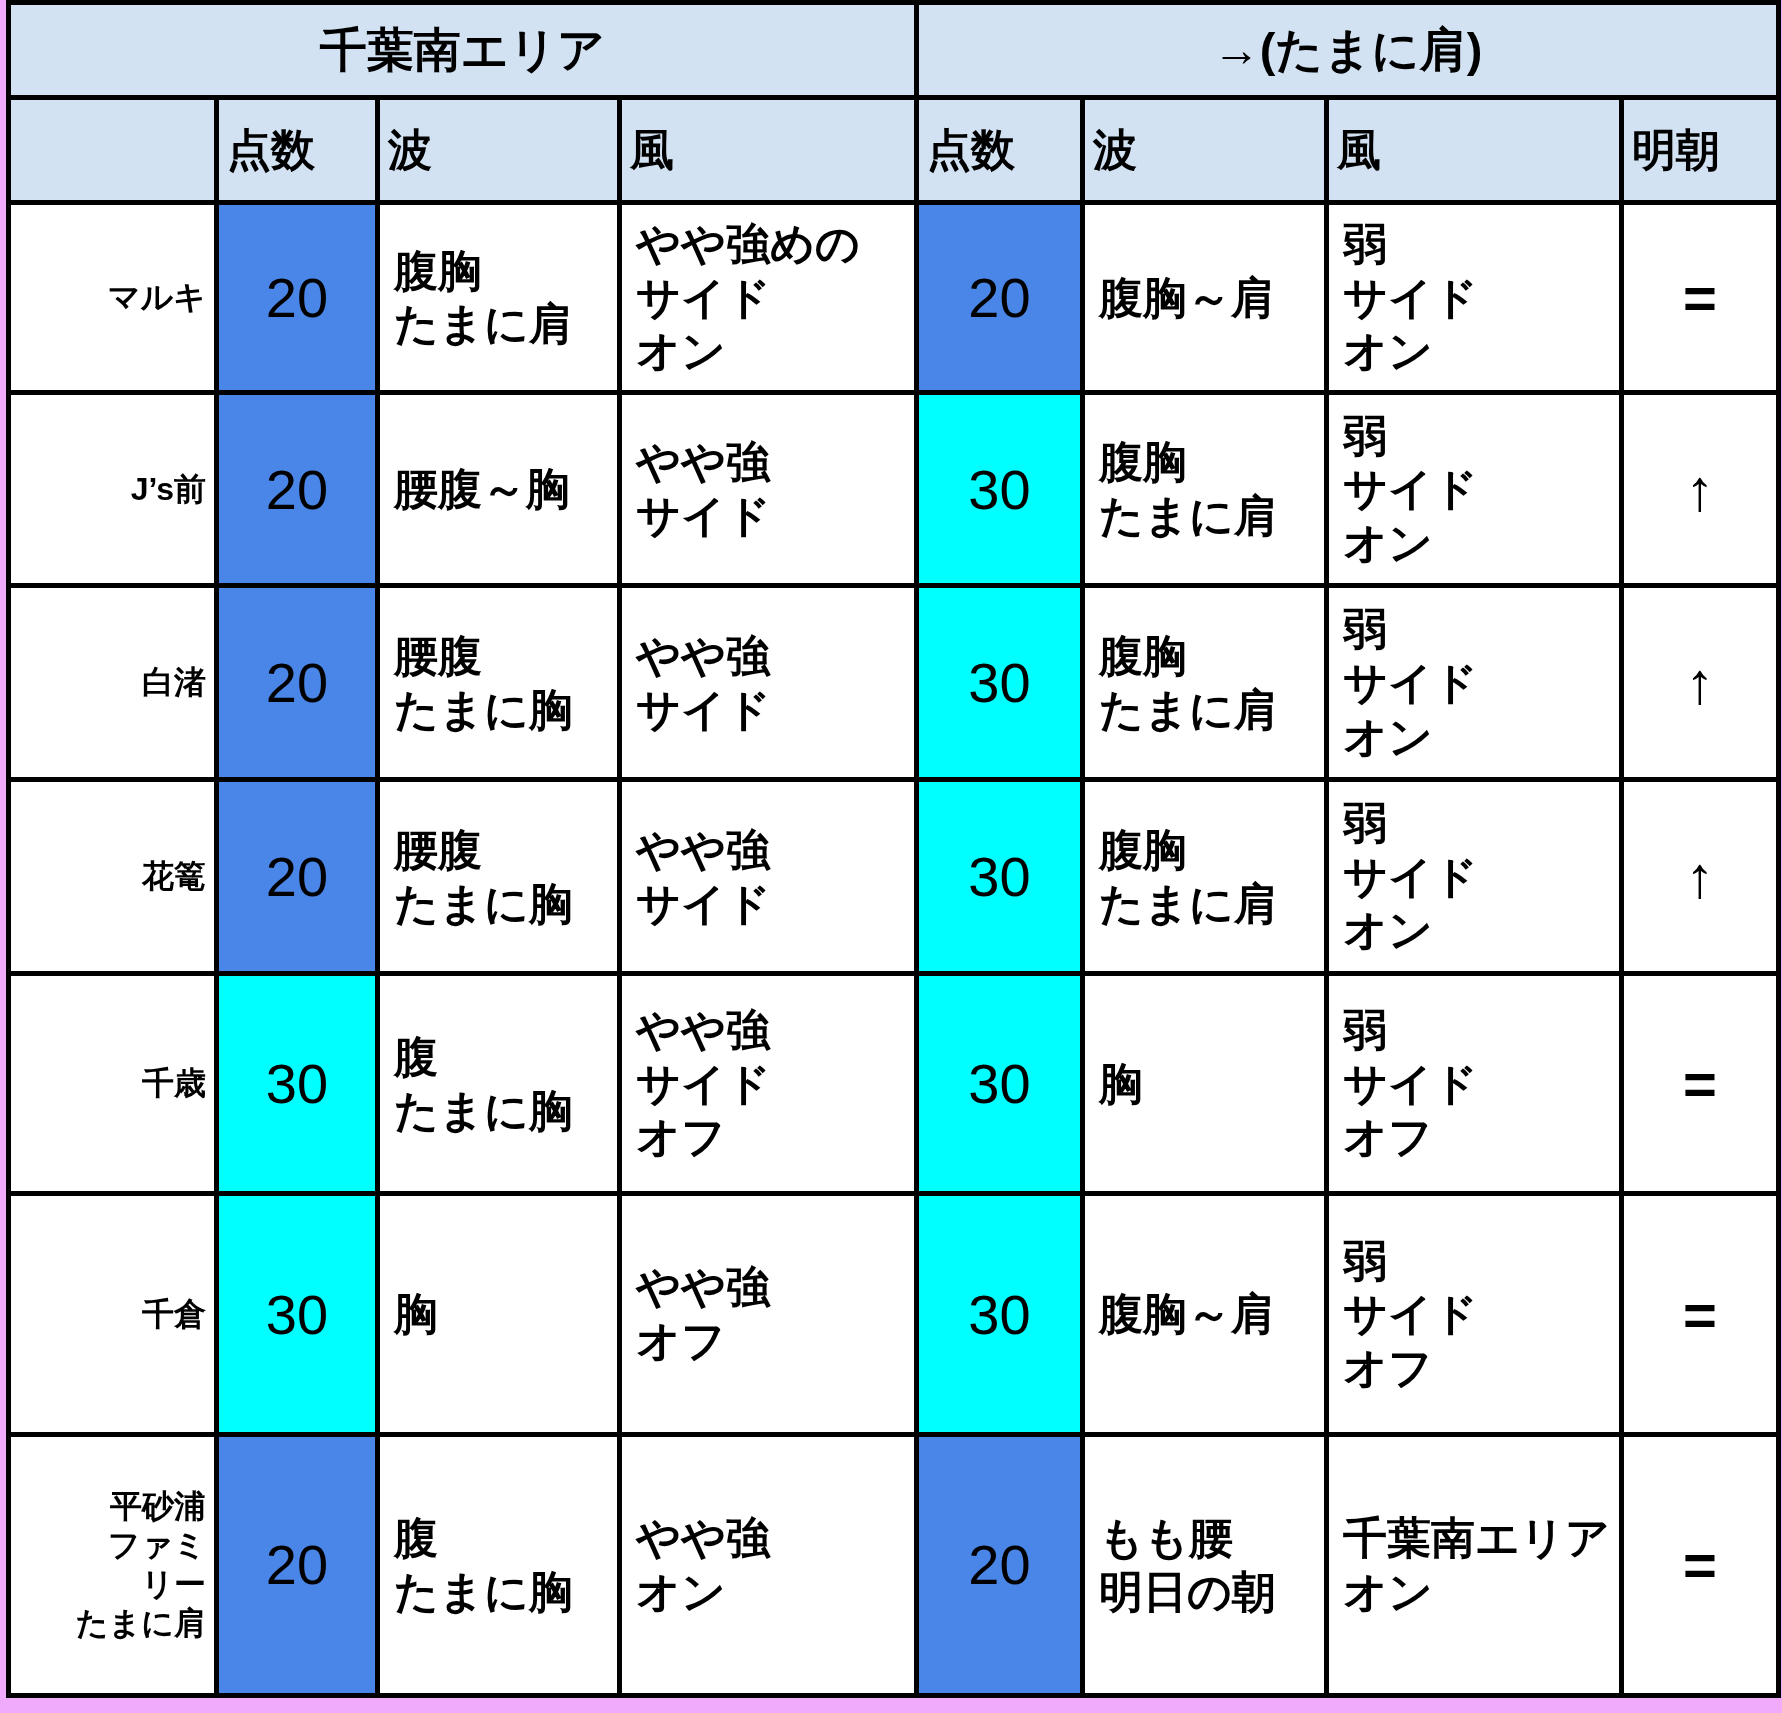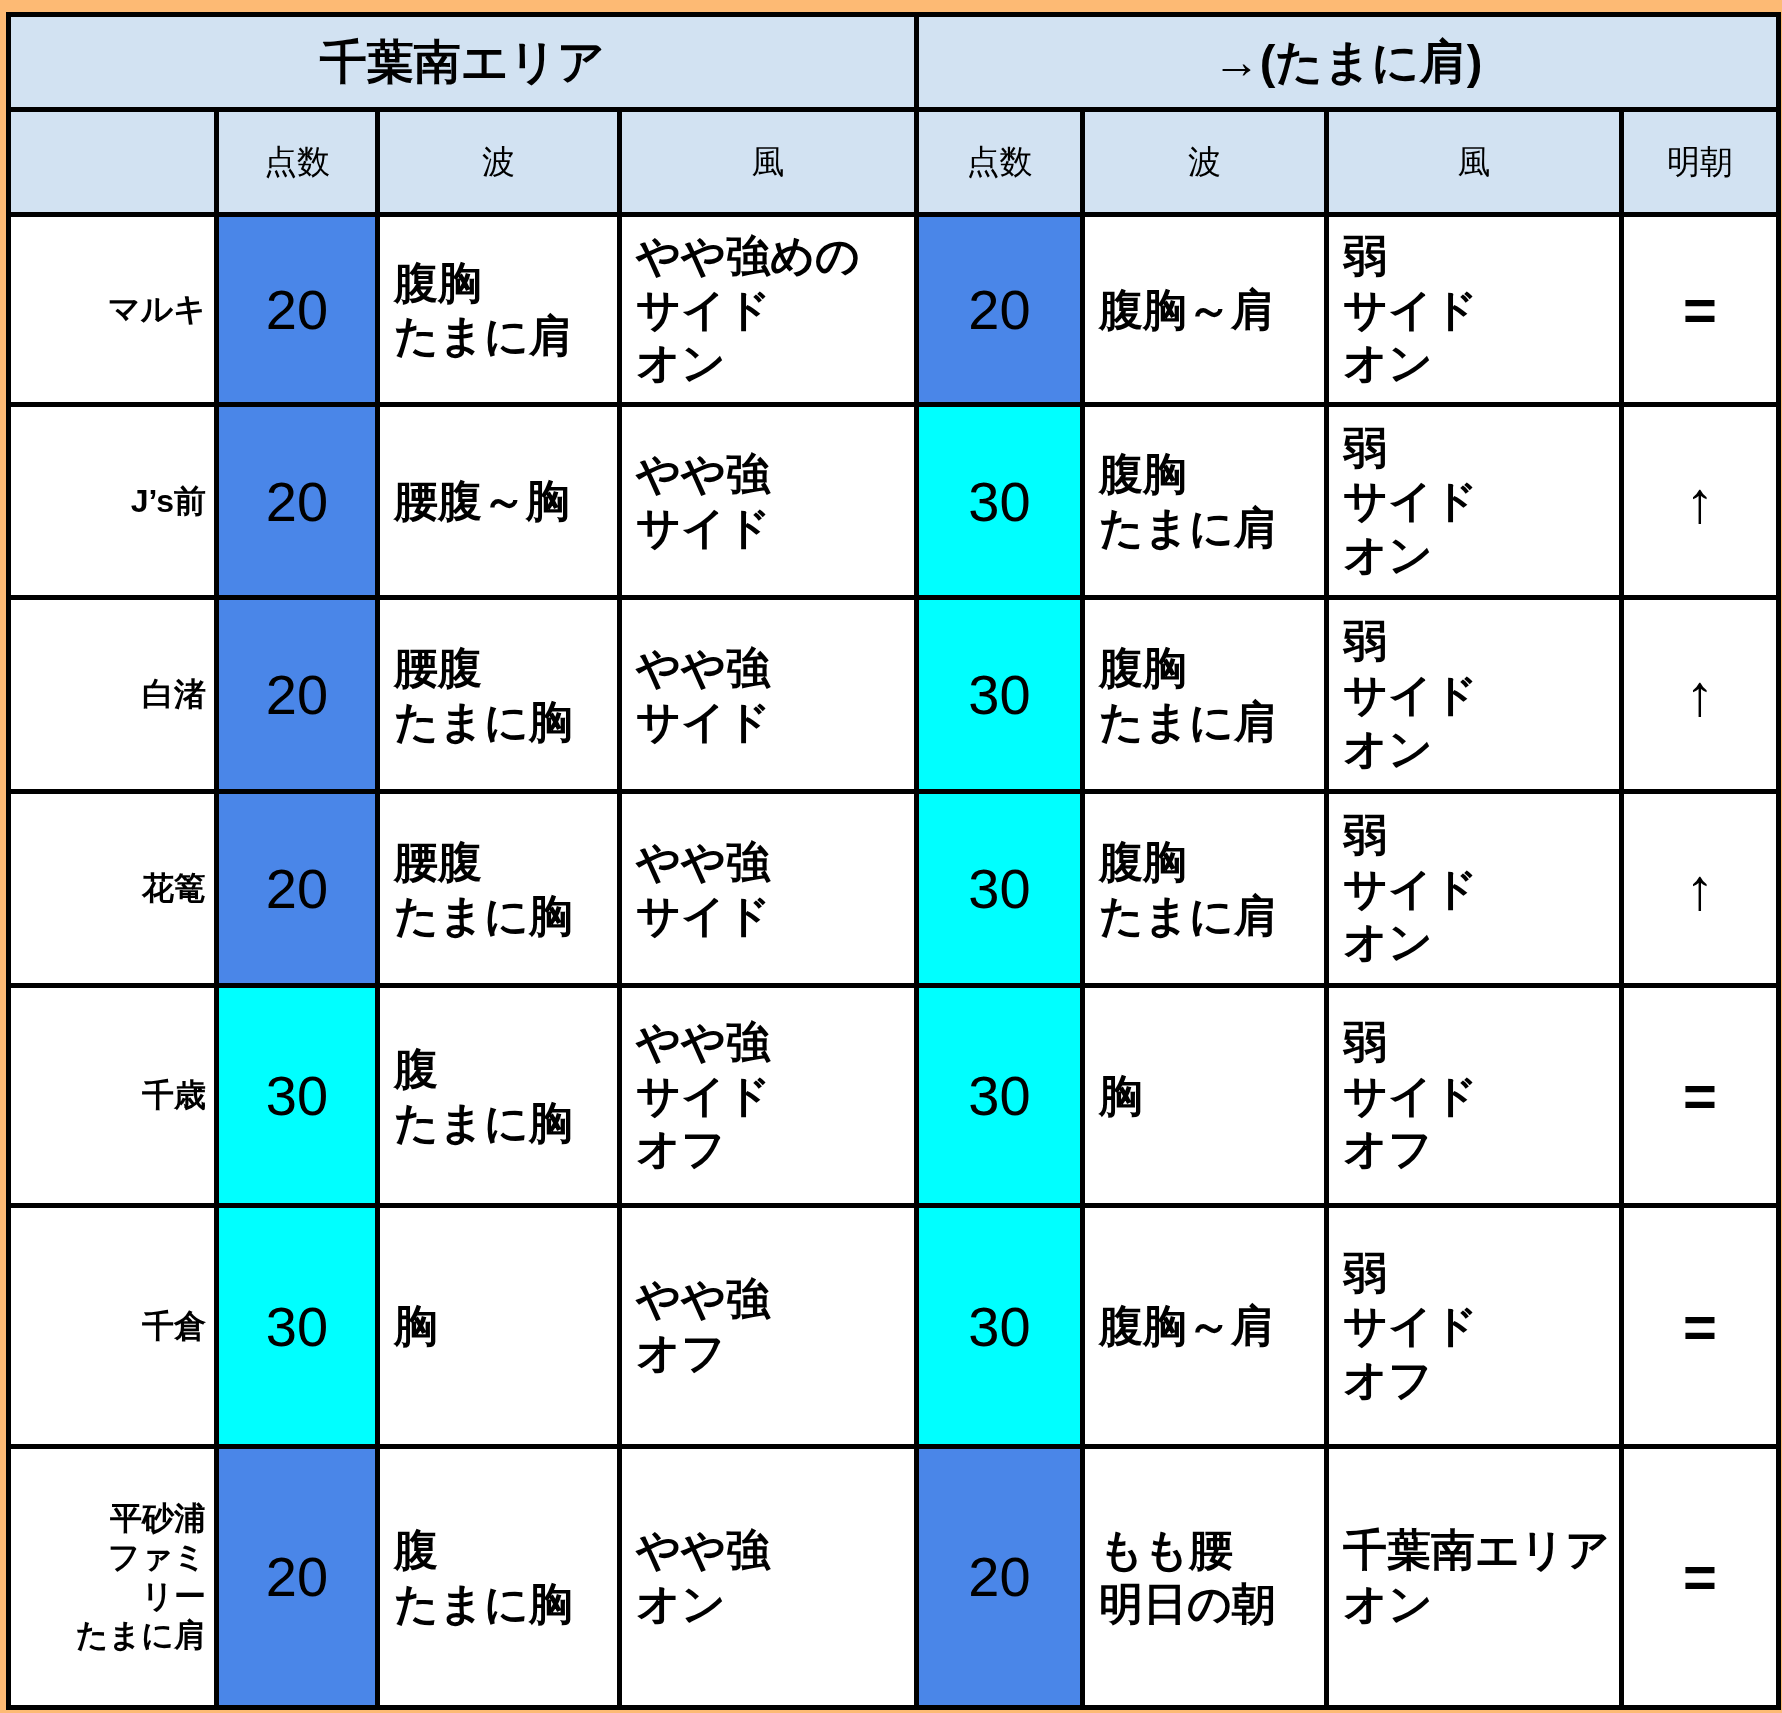--- a/index.html
+++ b/index.html
@@ -6,22 +6,22 @@
     margin: 0;
     padding: 0;
     background: #ffffff;
     font-family: "Liberation Sans", sans-serif;
     color: #000000;
   }
   .page {
     width: 1782px;
     height: 1713px;
     box-sizing: border-box;
-    padding: 12px 6px;
-    background: #fdba74;
+    padding: 0 6px;
+    background: #f0abfc;
   }
   table.forecast {
     border-collapse: collapse;
     table-layout: fixed;
     width: 1770px;
     height: 1698px;
     border: 4px solid #000;
   }
   td, th {
     border: 5px solid #000;
@@ -32,23 +32,23 @@
   }
   
   tr.area-row th {
     background: #D2E2F2;
     font-size: 47px;
     font-weight: 700;
     text-align: center;
   }
   tr.cols-row th {
     background: #D2E2F2;
-    font-size: 33px;
-    font-weight: 400;
-    text-align: center;
+    font-size: 44px;
+    font-weight: 700;
+    text-align: left;
   }
   
   td.name {
     font-size: 32px;
     font-weight: 700;
     text-align: right;
     padding-left: 14px;
     white-space: pre-line;
     line-height: 1.22;
     background: #fff;

